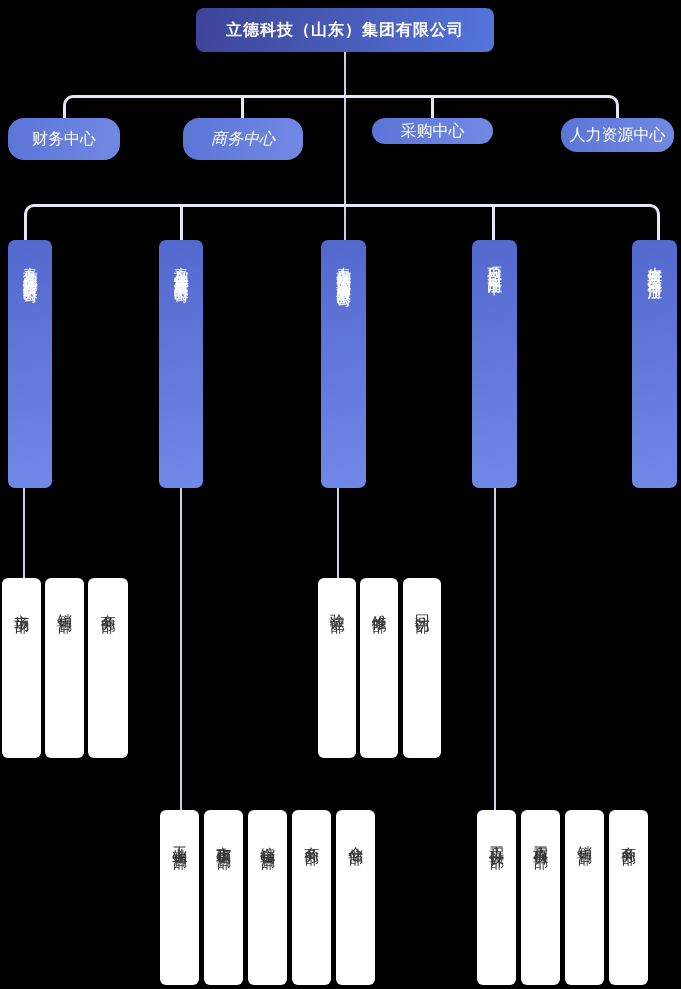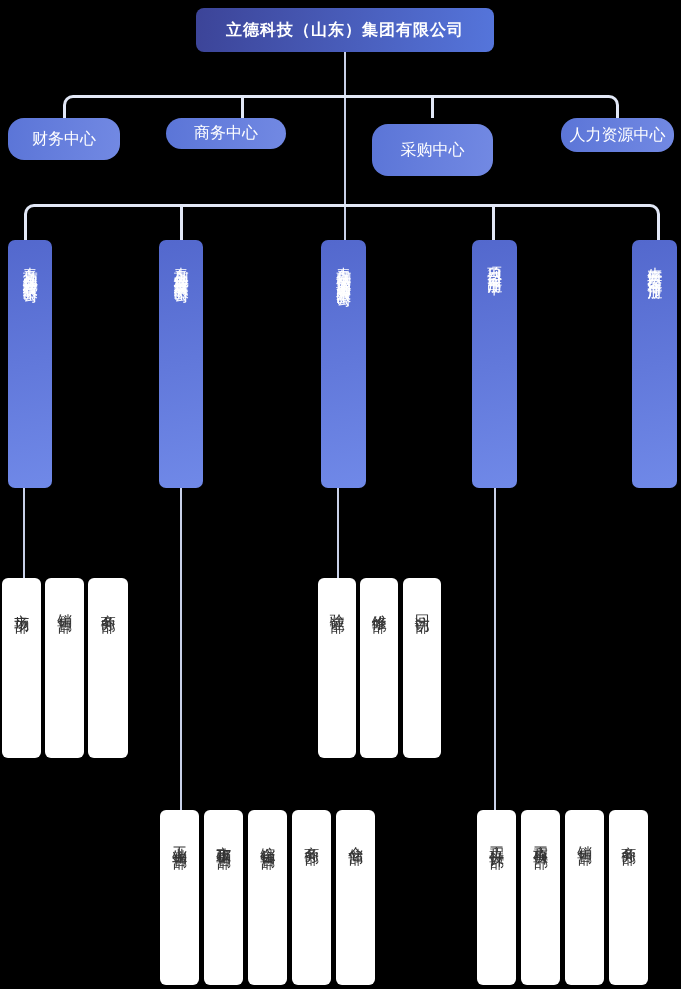--- a/index.html
+++ b/index.html
@@ -95,24 +95,24 @@
   <div class="vline" style="left:180px; top:488px; height:322px;"></div>
   <div class="vline" style="left:494px; top:488px; height:322px;"></div>
 
   <div class="node root-node" style="left:196px; top:8px; width:298px; height:44px;">
     <span>立德科技（山东）集团有限公司</span>
   </div>
 
   <div class="node center-node" style="left:8px; top:118px; width:112px; height:42px;">
     <span>财务中心</span>
   </div>
-  <div class="node center-node" style="left:166px; top:118px; width:120px; height:31px;">
+  <div class="node center-node" style="left:183px; top:118px; width:120px; height:42px;font-style:italic;">
     <span>商务中心</span>
   </div>
-  <div class="node center-node" style="left:372px; top:124px; width:121px; height:52px;">
+  <div class="node center-node" style="left:372px; top:118px; width:121px; height:26px;">
     <span>采购中心</span>
   </div>
   <div class="node center-node" style="left:561px; top:118px; width:113px; height:34px;">
     <span>人力资源中心</span>
   </div>
 
   <div class="node company-node" style="left:8px; top:240px; width:44px; height:248px;">
     <span class="vtext">青岛立德创先科技有限公司</span>
   </div>
   <div class="node company-node" style="left:159px; top:240px; width:44px; height:248px;">

